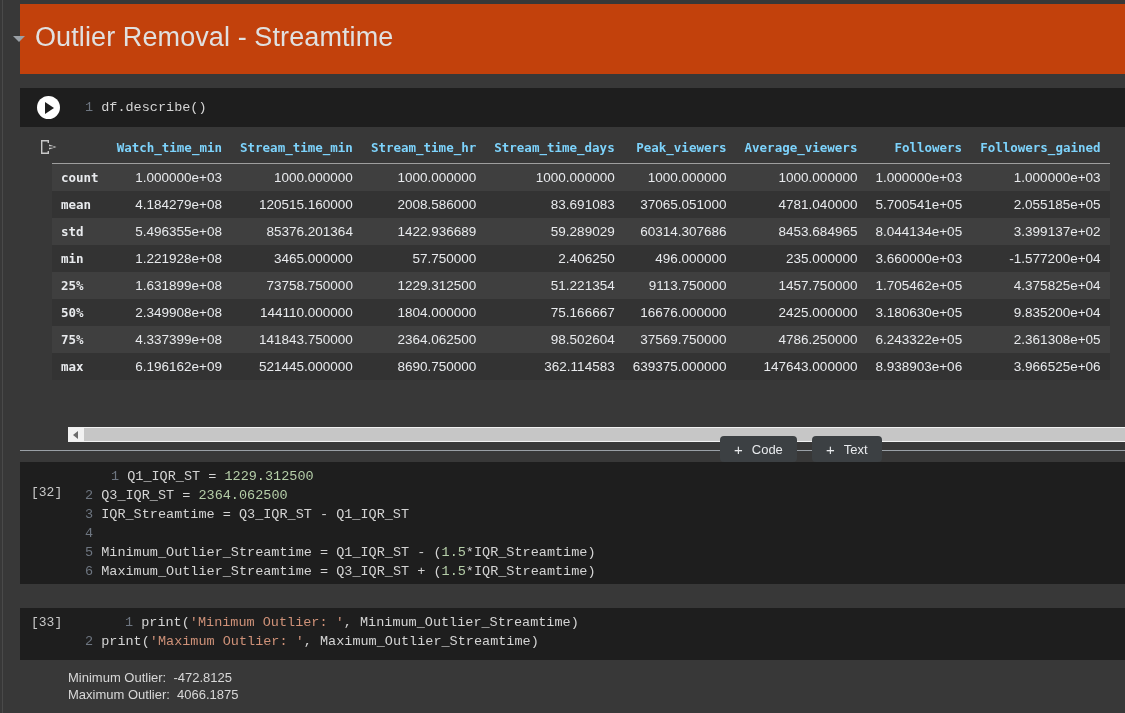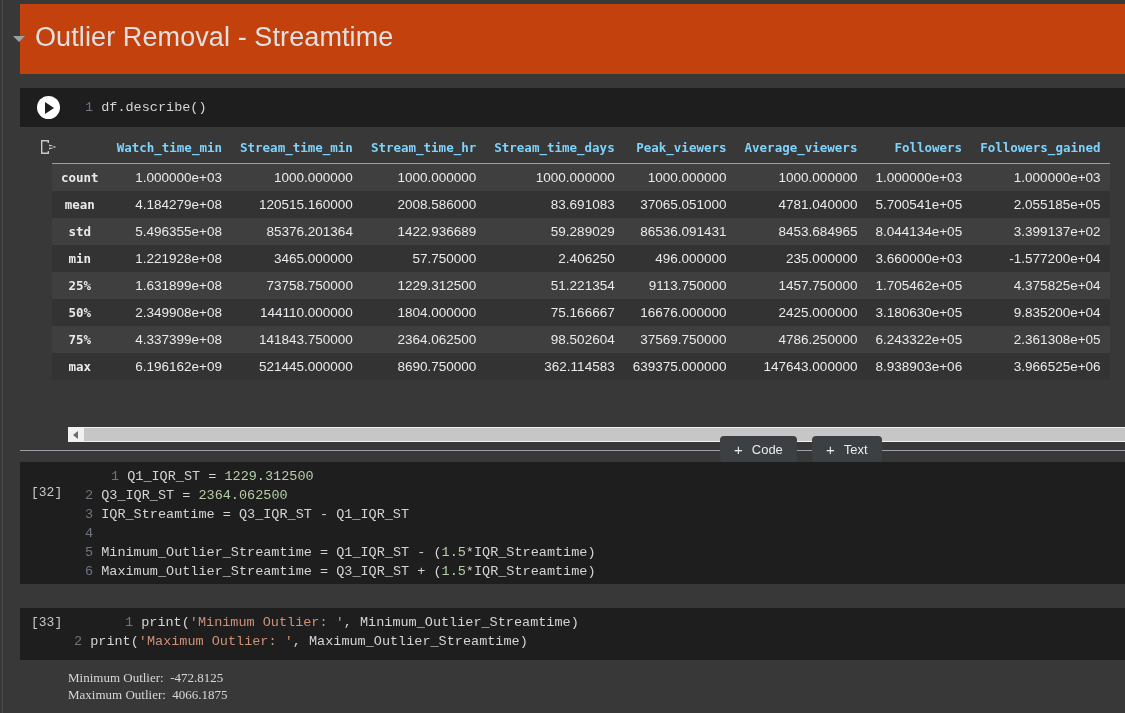--- a/index.html
+++ b/index.html
@@ -37,21 +37,21 @@
   table.describe{position:absolute;left:52px;top:136px;border-collapse:collapse;
     font-family:"Liberation Sans",sans-serif;font-size:13.5px;color:#e8eaed;table-layout:fixed;}
   table.describe th.colh{
     font-family:"DejaVu Sans Mono",monospace;font-size:12.5px;font-weight:700;color:#7dd3fc;
     text-align:right;padding:4px 9px 8px 9px;background:transparent;white-space:nowrap;
     border-bottom:1px solid #9e9e9e;}
   table.describe th.corner{border-bottom:1px solid #9e9e9e;background:transparent;width:48px;}
   table.describe td{text-align:right;padding:6px 9px;white-space:nowrap;font-size:13.5px;}
   table.describe th.rowh{
     font-family:"DejaVu Sans Mono",monospace;font-size:12.5px;font-weight:700;
-    text-align:center;padding:6px 9px;color:#e8eaed;white-space:nowrap;}
+    text-align:left;padding:6px 9px;color:#e8eaed;white-space:nowrap;}
   tr.odd th.rowh, tr.odd td{background:#3f3f3f;}
   tr.even th.rowh, tr.even td{background:#333333;}
 
   
   .hscroll{position:absolute;left:68px;top:427px;width:1057px;height:15px;background:#f1f1f1;cursor:pointer;}
   .hscroll-arrow{position:absolute;left:68px;top:427px;width:16px;height:15px;background:#f1f1f1;cursor:pointer;}
   .hscroll-arrow:after{content:"";position:absolute;left:5px;top:3.5px;width:0;height:0;
     border-top:4px solid transparent;border-bottom:4px solid transparent;border-right:5px solid #6b6b6b;}
   .hscroll-thumb{position:absolute;left:84px;top:428px;width:1041px;height:13px;background:#c6c6c6;cursor:pointer;}
 
@@ -65,21 +65,21 @@
   #btn-text{left:812px;}
 
   
   .code-cell-2{position:absolute;left:20px;top:462px;width:1105px;height:122px;background:#1e1e1e;}
   .exec-label{position:absolute;font-family:"Liberation Mono",monospace;font-size:13px;color:#c9c9c9;}
 
   
   .code-cell-3{position:absolute;left:20px;top:608px;width:1105px;height:52px;background:#1e1e1e;}
 
   
-  .out-text{position:absolute;font-family:Liberation Serif, serif;font-size:13px;color:#d8d8d8;white-space:pre;}
+  .out-text{position:absolute;font-family:Liberation Sans, sans-serif;font-size:13px;color:#d8d8d8;white-space:pre;}
 
   .tok-num{color:#b5cea8;}
   .tok-str{color:#ce9178;}
   .tok-id{color:#d4d4d4;}
   .tok-op{color:#d4d4d4;}
 </style>
 </head>
 <body>
 
 <div class="page">
@@ -139,21 +139,21 @@
         <td>4781.040000</td>
         <td>5.700541e+05</td>
         <td>2.055185e+05</td>
       </tr>
       <tr class="odd">
         <th class="rowh">std</th>
         <td>5.496355e+08</td>
         <td>85376.201364</td>
         <td>1422.936689</td>
         <td>59.289029</td>
-        <td>86536.091431</td>
+        <td>60314.307686</td>
         <td>8453.684965</td>
         <td>8.044134e+05</td>
         <td>3.399137e+02</td>
       </tr>
       <tr class="even">
         <th class="rowh">min</th>
         <td>1.221928e+08</td>
         <td>3465.000000</td>
         <td>57.750000</td>
         <td>2.406250</td>
@@ -228,18 +228,18 @@
   <div class="code-line" style="left:85px;top:469px;margin-left:26px;"><span class="ln">1</span> <span><span class="tok-id">Q1_IQR_ST</span> <span class="tok-op">=</span> <span class="tok-num">1229.312500</span></span></div>
   <div class="code-line" style="left:85px;top:488px;"><span class="ln">2</span> <span><span class="tok-id">Q3_IQR_ST</span> <span class="tok-op">=</span> <span class="tok-num">2364.062500</span></span></div>
   <div class="code-line" style="left:85px;top:507px;"><span class="ln">3</span> <span class="tok-id">IQR_Streamtime = Q3_IQR_ST - Q1_IQR_ST</span></div>
   <div class="code-line" style="left:85px;top:526px;"><span class="ln">4</span> <span class="tok-id"></span></div>
   <div class="code-line" style="left:85px;top:545px;"><span class="ln">5</span> <span><span class="tok-id">Minimum_Outlier_Streamtime</span> <span class="tok-op">=</span> <span class="tok-id">Q1_IQR_ST</span> <span class="tok-op">-</span> <span class="tok-op">(</span><span class="tok-num">1.5</span><span class="tok-op">*</span><span class="tok-id">IQR_Streamtime</span><span class="tok-op">)</span></span></div>
   <div class="code-line" style="left:85px;top:564px;"><span class="ln">6</span> <span><span class="tok-id">Maximum_Outlier_Streamtime</span> <span class="tok-op">=</span> <span class="tok-id">Q3_IQR_ST</span> <span class="tok-op">+</span> <span class="tok-op">(</span><span class="tok-num">1.5</span><span class="tok-op">*</span><span class="tok-id">IQR_Streamtime</span><span class="tok-op">)</span></span></div>
 
   <div class="code-cell-3"></div>
   <div class="exec-label" style="left:31px;top:615px;">[33]</div>
   <div class="code-line" style="left:85px;top:615px;margin-left:40px;"><span class="ln">1</span> <span><span class="tok-id">print</span><span class="tok-op">(</span><span class="tok-str">'Minimum Outlier: '</span><span class="tok-op">,</span> <span class="tok-id">Minimum_Outlier_Streamtime</span><span class="tok-op">)</span></span></div>
-  <div class="code-line" style="left:74px;top:634px;text-align:center;"><span class="ln">2</span> <span><span class="tok-id">print</span><span class="tok-op">(</span><span class="tok-str">'Maximum Outlier: '</span><span class="tok-op">,</span> <span class="tok-id">Maximum_Outlier_Streamtime</span><span class="tok-op">)</span></span></div>
+  <div class="code-line" style="left:85px;top:634px;text-align:center;"><span class="ln">2</span> <span><span class="tok-id">print</span><span class="tok-op">(</span><span class="tok-str">'Maximum Outlier: '</span><span class="tok-op">,</span> <span class="tok-id">Maximum_Outlier_Streamtime</span><span class="tok-op">)</span></span></div>
 
   <div class="out-text" style="left:68px;top:670px;">Minimum Outlier:  -472.8125</div>
   <div class="out-text" style="left:68px;top:687px;">Maximum Outlier:  4066.1875</div>
 
 </div>
 
 </body></html>

